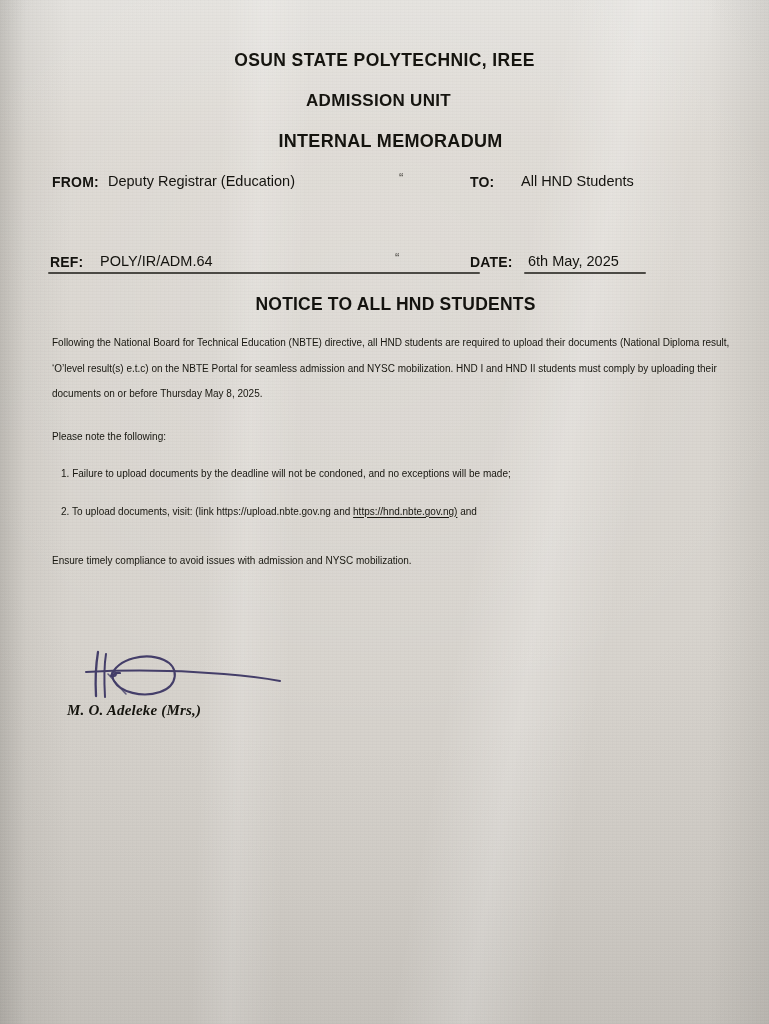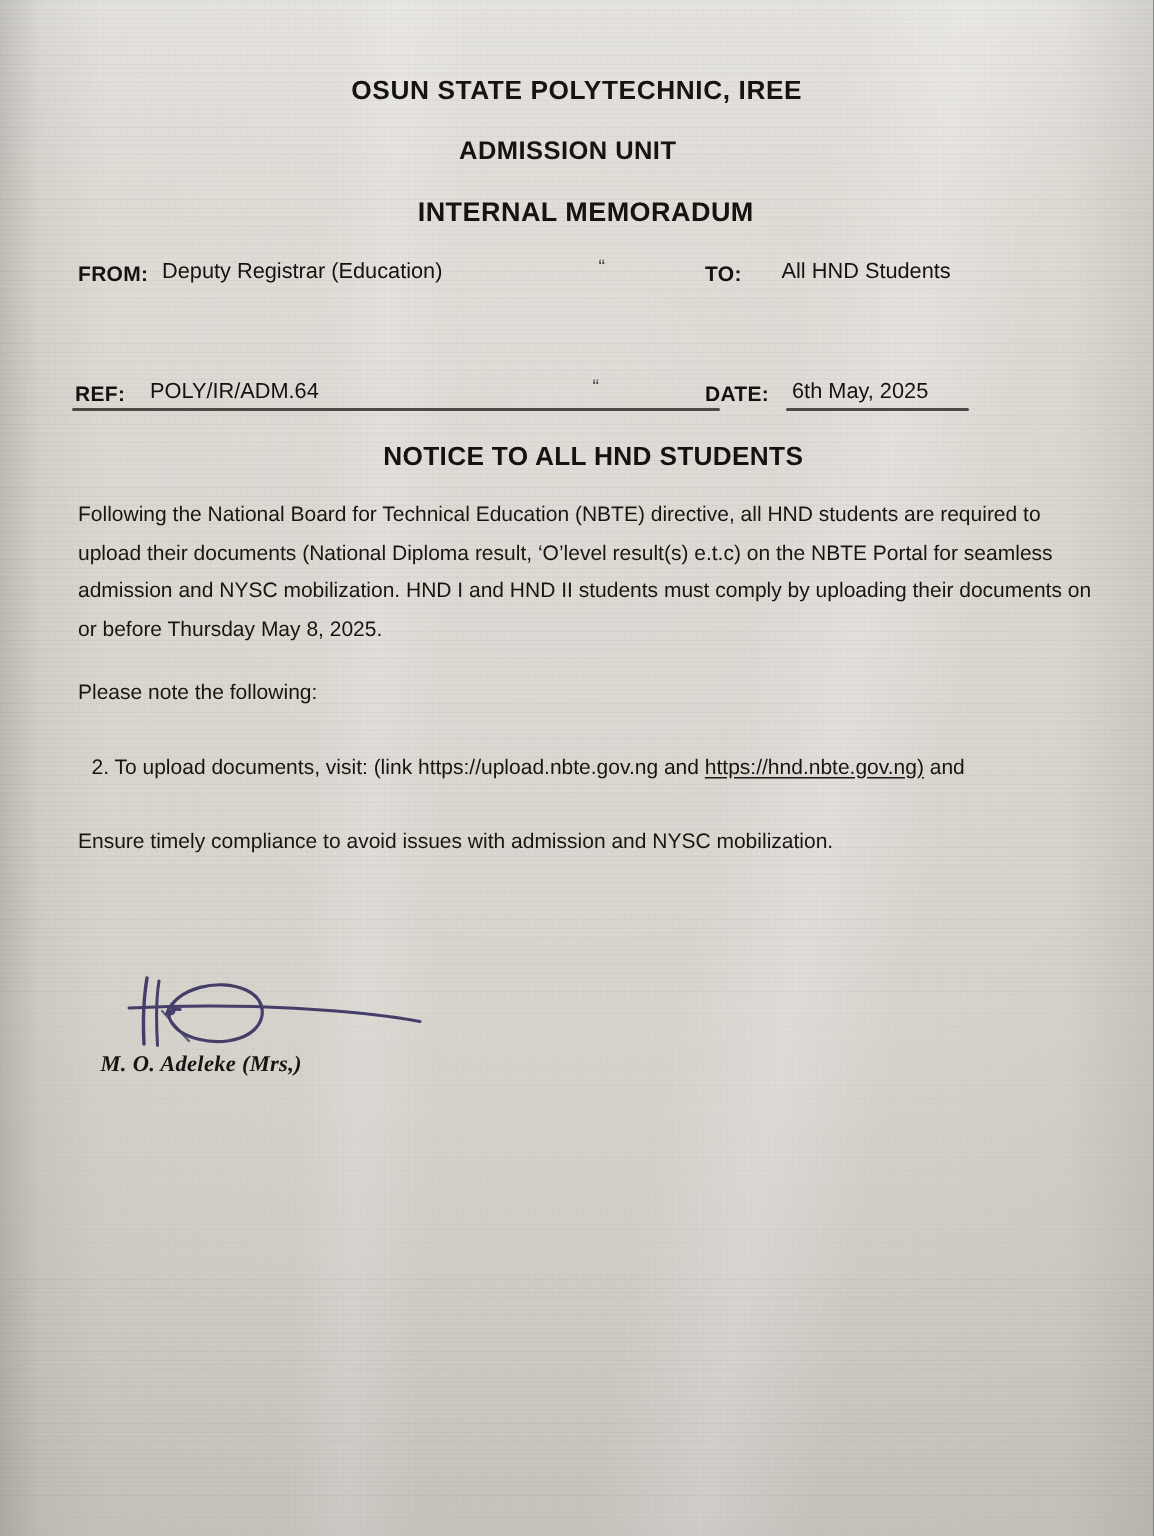--- a/index.html
+++ b/index.html
@@ -108,21 +108,21 @@
     padding-left: 22px;
     box-sizing: border-box;
   }
 
   
   #body {
     position: absolute;
     left: 52px;
     top: 330px;
     width: 686px;
-    font-size: 14px;
+    font-size: 10px;
     line-height: 25.5px;
     color: #17160f;
   }
   #body p { margin: 0; }
   .para      { margin-bottom: 0px !important; }
   .spacer-sm { height: 17px; }
   .spacer-xs { height: 12px; }
   .numitem   { padding-left: 9px; }
   .ulink     { text-decoration: underline; text-underline-offset: 2px; }
 
@@ -192,20 +192,24 @@
     <div id="body">
 
       <p class="para">Following the National Board for Technical Education (NBTE) directive, all HND students are required to upload their documents (National Diploma result, ‘O’level result(s) e.t.c) on the NBTE Portal for seamless admission and NYSC mobilization. HND I and HND II students must comply by uploading their documents on or before Thursday May 8, 2025.</p>
 
       <div class="spacer-sm"></div>
 
       <p>Please note the following:</p>
 
       <div class="spacer-xs"></div>
 
+      <p class="numitem">
+        <span>1.</span>
+        <span>Failure to upload documents by the deadline will not be condoned, and no exceptions will be made;</span>
+      </p>
 
       <div class="spacer-xs"></div>
 
       <p class="numitem">
         <span>2.</span>
         <span>To upload documents, visit: (link https://upload.nbte.gov.ng and </span><span class="ulink">https://hnd.nbte.gov.ng)</span><span> and</span>
       </p>
 
       <div class="spacer-xs"></div>
 

